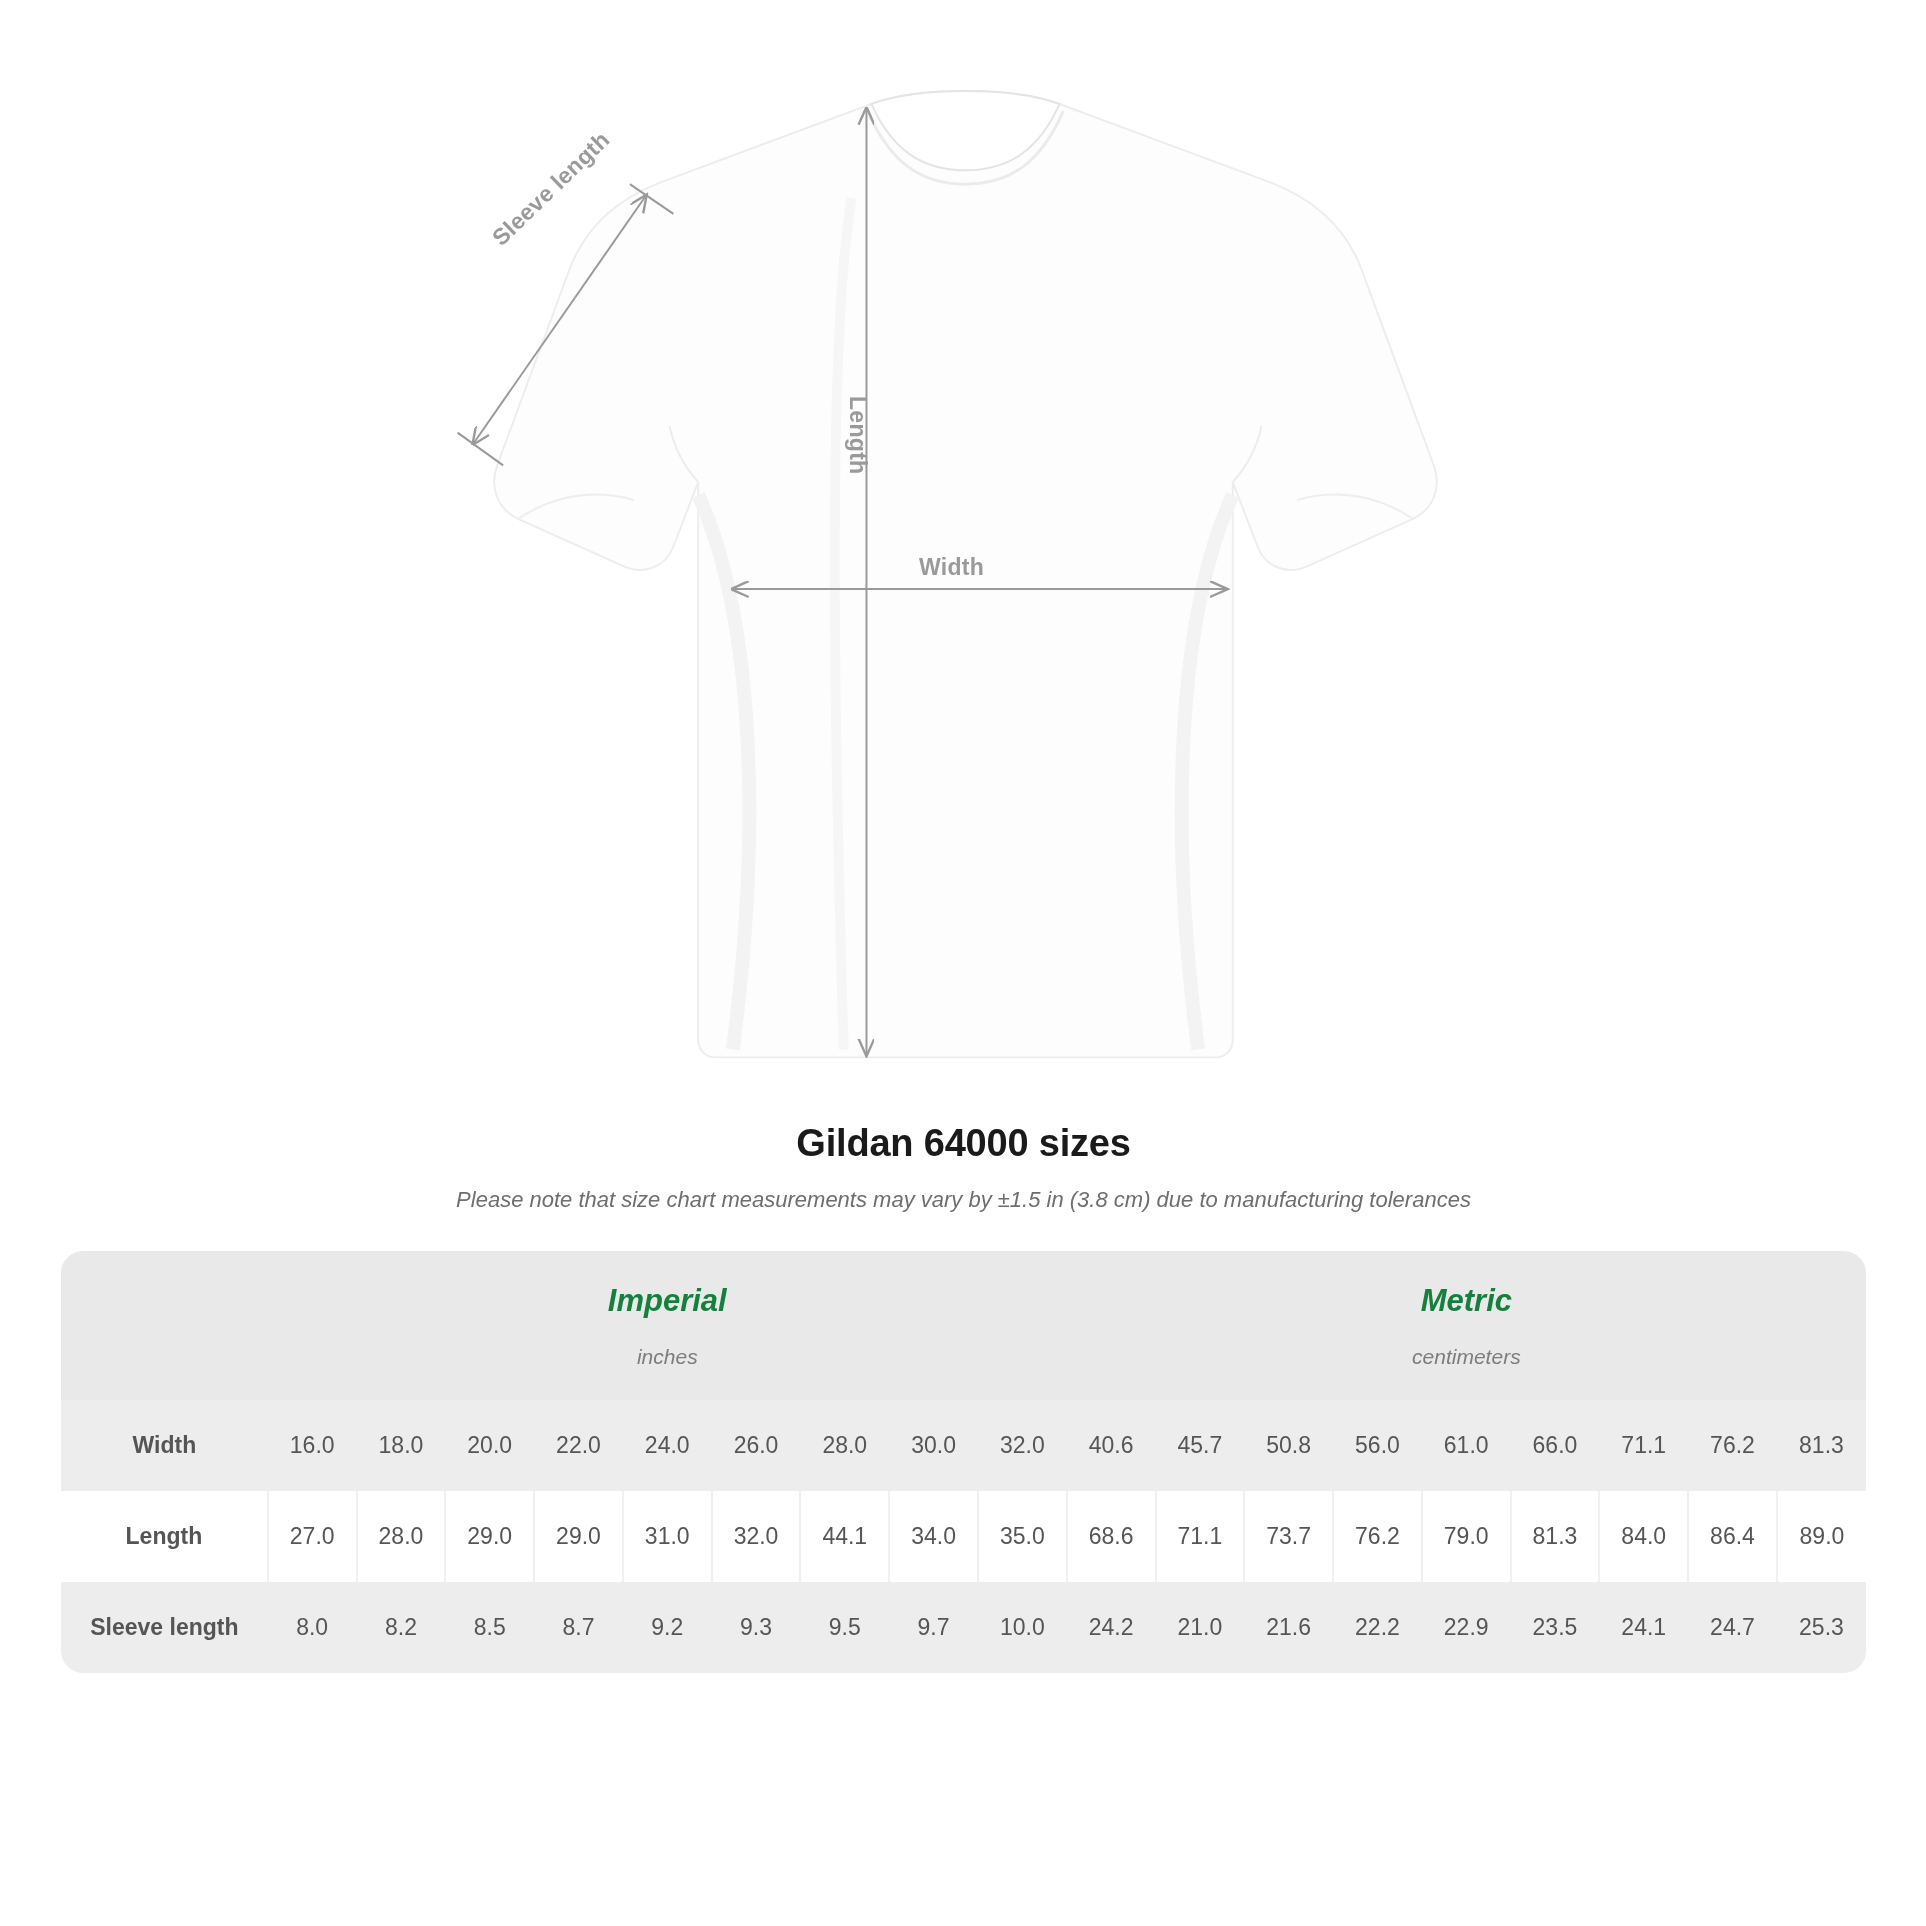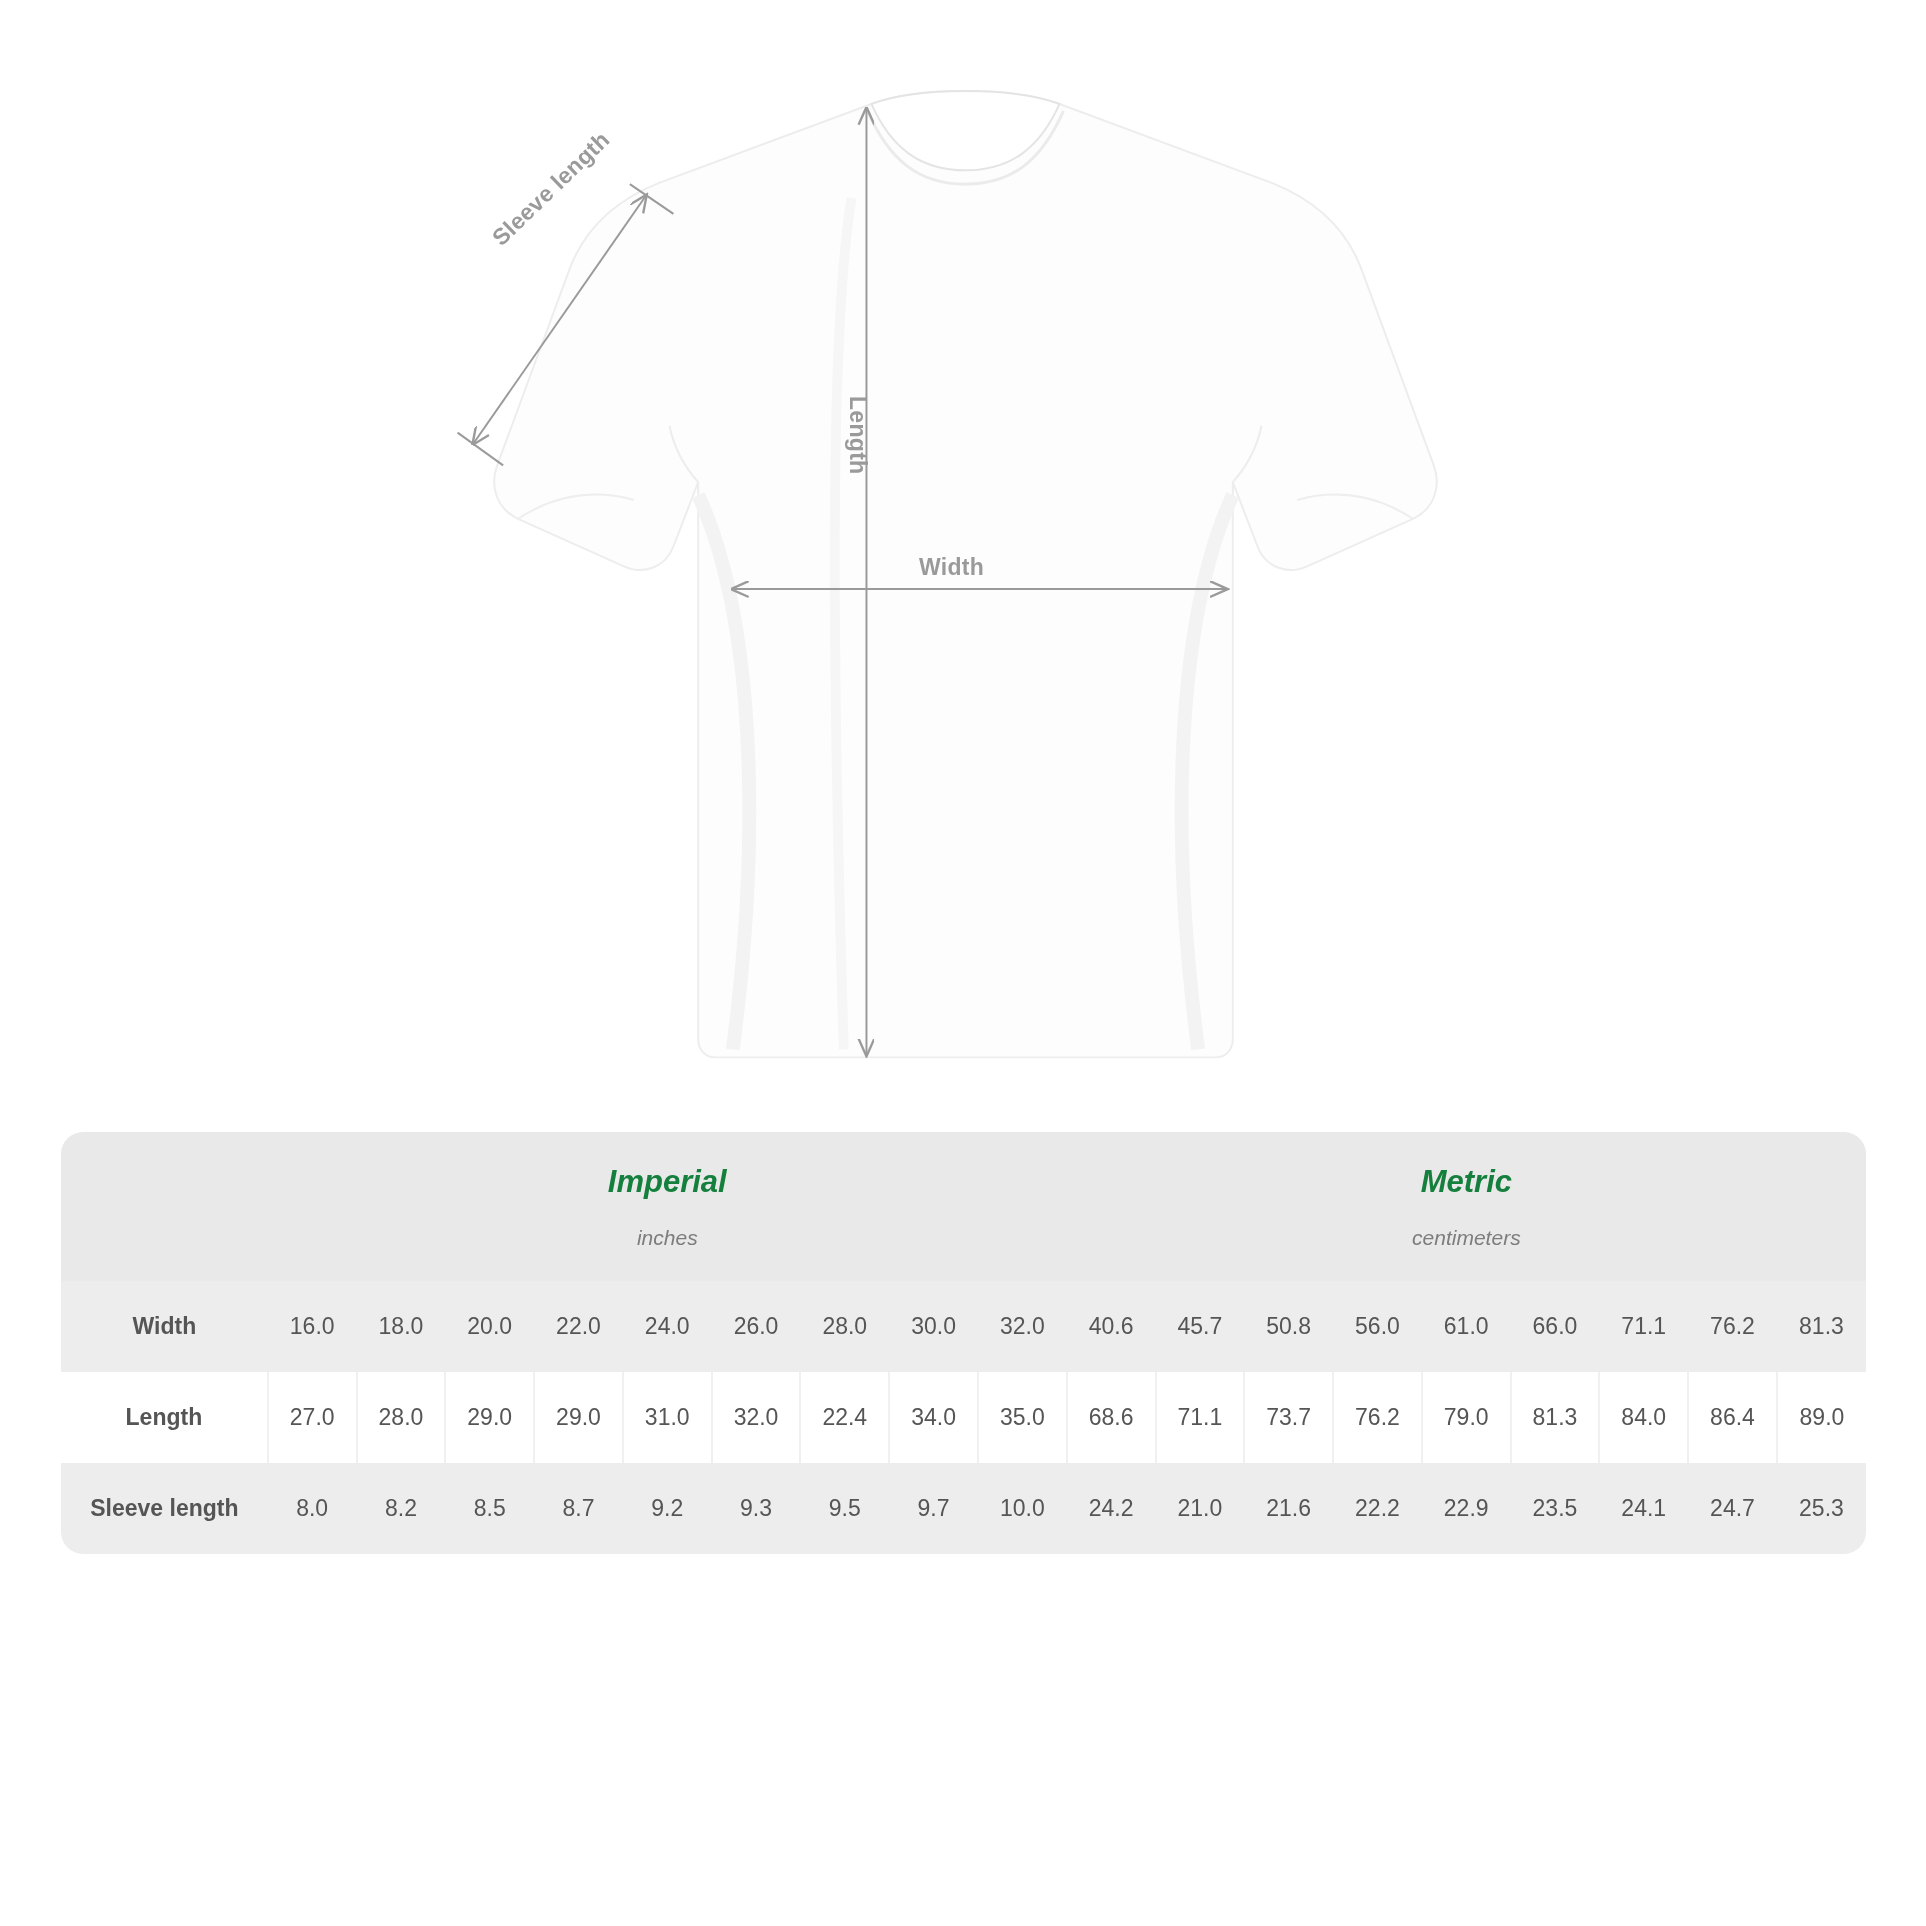--- a/index.html
+++ b/index.html
@@ -214,20 +214,24 @@
         <line x1="462" y1="437" x2="508" y2="470"></line>
         <line x1="636" y1="186" x2="680" y2="216"></line>
       </g>
     </svg>
 
     <div class="measure-label label-length">Length</div>
     <div class="measure-label label-width">Width</div>
     <div class="measure-label label-sleeve">Sleeve length</div>
   </div>
 
+  <div class="title-block">
+    <div class="chart-title">Gildan 64000 sizes</div>
+    <div class="chart-note">Please note that size chart measurements may vary by ±1.5 in (3.8 cm) due to manufacturing tolerances</div>
+  </div>
 
   <div class="table-wrap">
     <table class="size-table">
       <colgroup>
         <col class="c-label">
         <col class="c-cell">
           <col class="c-cell">
           <col class="c-cell">
           <col class="c-cell">
           <col class="c-cell">
@@ -282,21 +286,21 @@
         </tr>
 
         <tr class="data-row plain">
           <td class="rowhead">Length</td>
           <td>27.0</td>
           <td>28.0</td>
           <td>29.0</td>
           <td>29.0</td>
           <td>31.0</td>
           <td>32.0</td>
-          <td>22.4</td>
+          <td>44.1</td>
           <td>34.0</td>
           <td>35.0</td>
           <td>68.6</td>
           <td>71.1</td>
           <td>73.7</td>
           <td>76.2</td>
           <td>79.0</td>
           <td>81.3</td>
           <td>84.0</td>
           <td>86.4</td>

